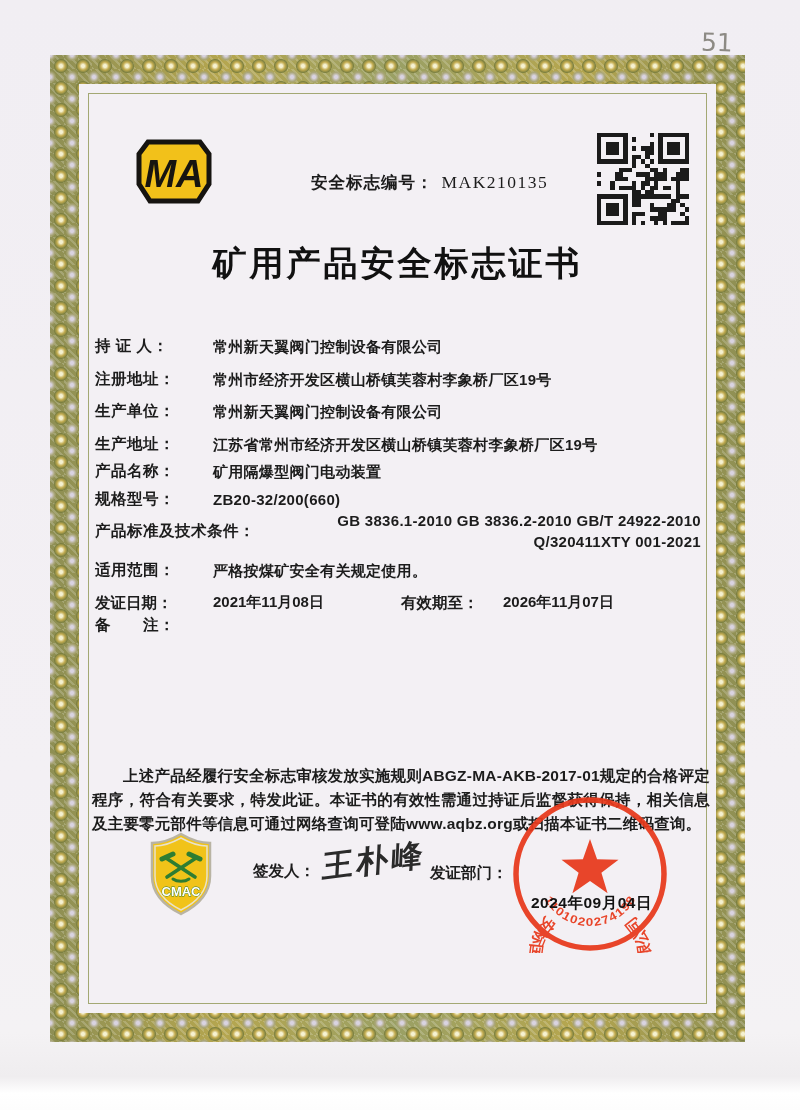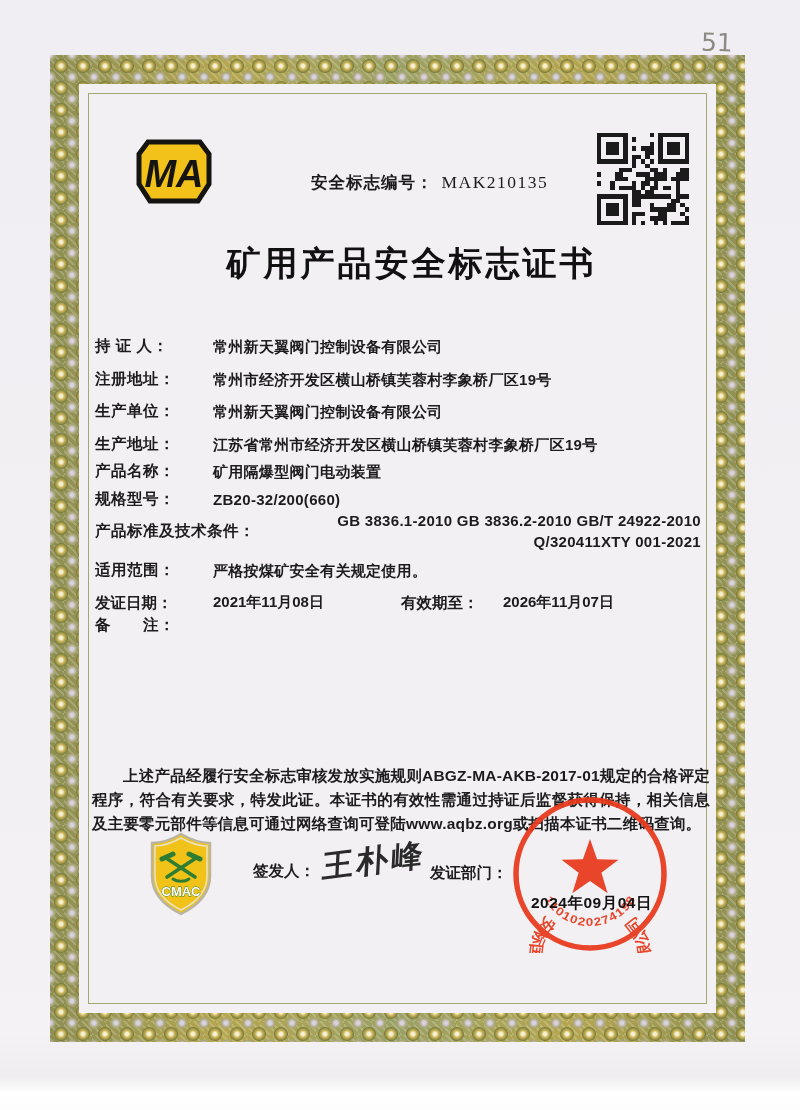--- a/index.html
+++ b/index.html
@@ -30,21 +30,21 @@
 
   
   .ma-logo{left:135px;top:138px;width:78px;height:68px;}
   .certno{left:311px;top:172px;font-size:16.5px;font-weight:700;letter-spacing:1px;}
   .certno .val{font-family:"Liberation Serif","DejaVu Serif",serif;font-weight:400;
     font-size:17.5px;letter-spacing:1.5px;margin-left:8px;}
   .qr{left:597px;top:133px;width:92px;height:92px;}
   .qr svg{width:100%;height:100%;shape-rendering:crispEdges;}
 
   .title{left:50px;width:695px;top:241px;text-align:center;font-size:34px;font-weight:900;
-    letter-spacing:3px;font-family:Liberation Sans, sans-serif;color:#111;padding-left:14px;}
+    letter-spacing:3px;font-family:Liberation Sans, sans-serif;color:#111;}
 
   
   .fields{left:95px;top:334px;width:614px;}
   .frow{position:absolute;left:0;display:flex;align-items:flex-start;width:614px;}
   .flabel{font-size:15.5px;font-weight:700;letter-spacing:.5px;flex:0 0 118px;white-space:nowrap;}
   .fvalue{font-size:15px;font-weight:700;letter-spacing:.3px;line-height:21px;text-align:right;}
   .r0{top:2px}.r1{top:35px}.r2{top:67px}.r3{top:100px}.r4{top:127px}.r5{top:155px}
   .r6{top:176px;align-items:center;}
   .r6 .flabel{flex:0 0 176px;}
   .r6 .fvalue{width:430px;}

